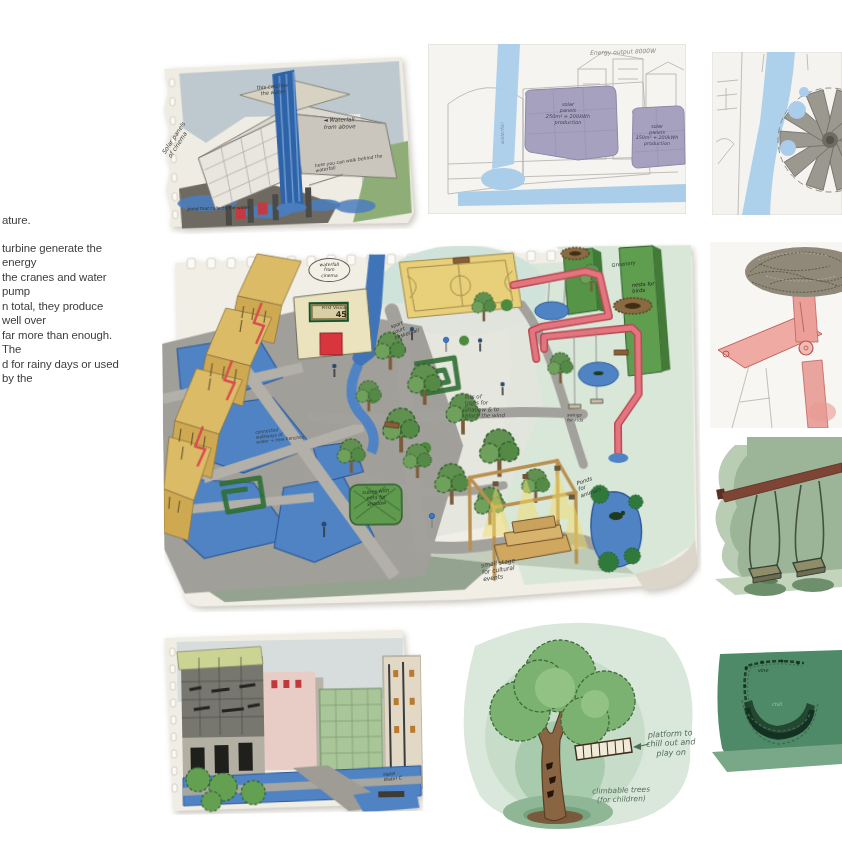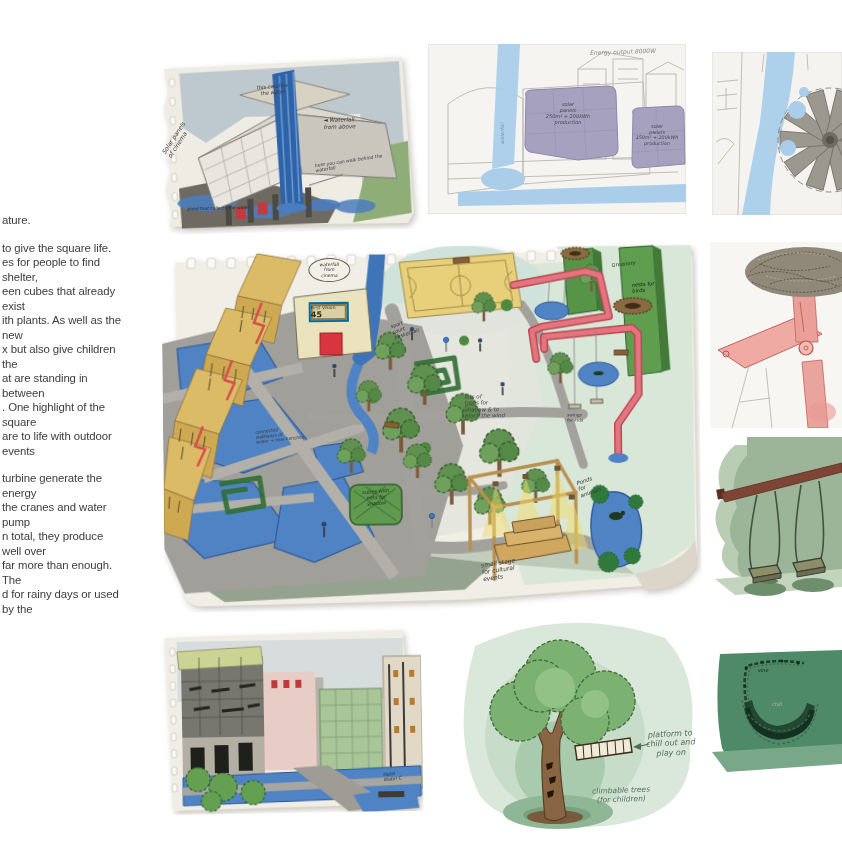--- a/index.html
+++ b/index.html
@@ -14,44 +14,36 @@
   .sk{position:absolute;overflow:hidden;}
   .sk svg{display:block;width:100%;height:100%;}
   .shadowed svg{filter:drop-shadow(2px 3px 3px rgba(110,100,80,.38));}
   .lightshadow svg{filter:drop-shadow(1px 2px 2px rgba(0,0,0,.15));}
   
   .hw{position:absolute;font-family:"DejaVu Sans",sans-serif;font-style:italic;
       color:#3b3b3b;line-height:1.18;white-space:pre-line;transform-origin:0 0;}
   .ctr{text-align:center;}
   
   .map-sign{position:absolute;left:147px;top:55px;width:36px;background:#d9cfa4;
-            border:2px solid #0369a1;box-shadow:0 0 0 2px #8a7a4a inset;text-align:left;
+            border:2px solid #14532d;box-shadow:0 0 0 2px #8a7a4a inset;text-align:right;
             padding:1px 0;color:#2e2b1d;font-family:"DejaVu Sans",sans-serif;}
   .map-sign .nm{display:block;font-size:4.6px;}
   .map-sign .num{display:block;font-size:8px;font-weight:bold;}
   .map-bubble{position:absolute;left:147px;top:11px;width:40px;border:1px solid #5f5f58;
               border-radius:50%;background:#f3f0e6;text-align:center;font-size:4.5px;
               padding:3px 0;color:#33332b;font-family:"DejaVu Sans",sans-serif;font-style:italic;
               line-height:1.2;white-space:pre-line;}
 </style>
 </head>
 <body>
 
 <div class="canvas">
 
   <div class="text-col">
     <p>ature.</p>
-    <p>to give the square life.
-es for people to find shelter,
-een cubes that already exist
-ith plants. As well as the new
-x but also give children the
-at are standing in between
-. One highlight of the square
-are to life with outdoor events</p>
     <p class="big-gap">turbine generate the energy
 the cranes and water pump
 n total, they produce well over
 far more than enough. The
 d for rainy days or used by the</p>
   </div>
 
   <div class="sk shadowed" style="left:146px;top:56px;width:275px;height:176px;transform:rotate(-1.4deg);">
     <svg viewBox="0 0 275 176">
       <path d="M20,10 L24,30 19,50 24,70 19,90 24,110 19,130 24,150 22,168 L260,170 L266,160 L258,4 Z" fill="#efece4"></path>

